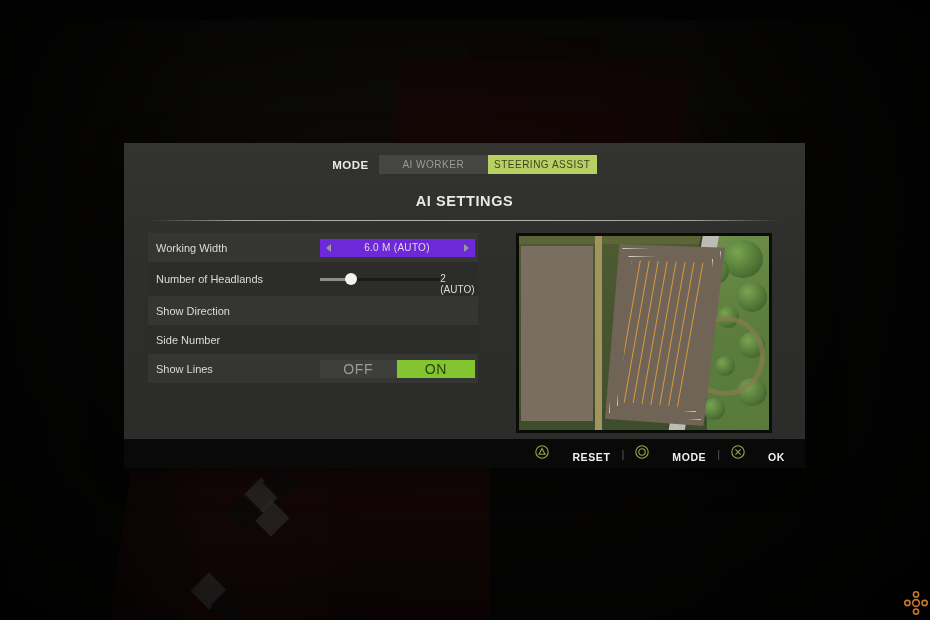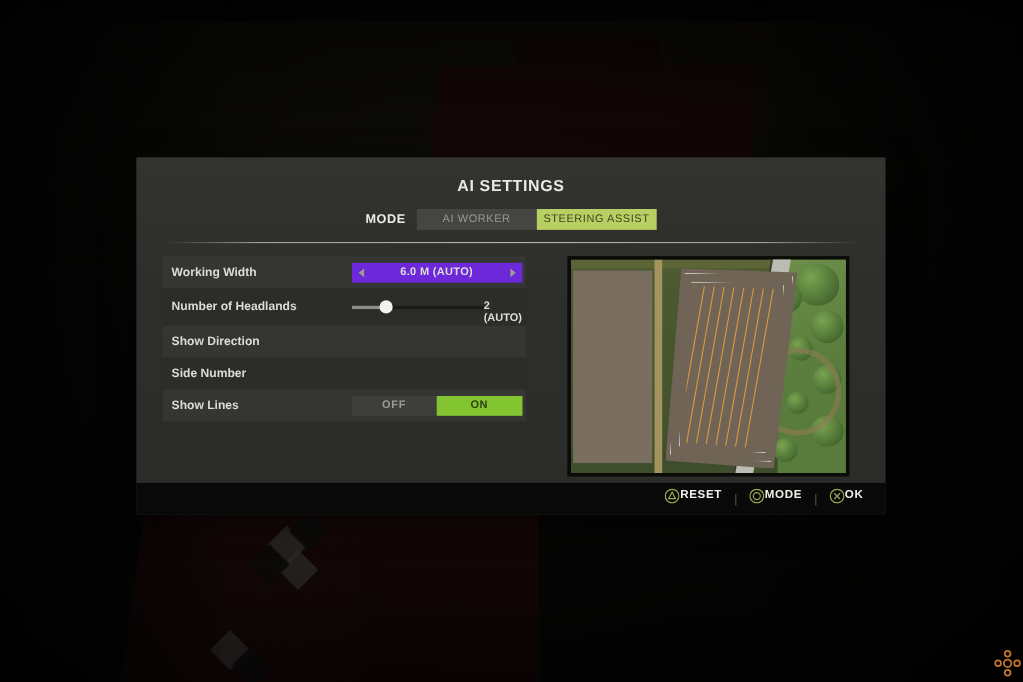--- a/index.html
+++ b/index.html
@@ -157,21 +157,21 @@
     background: linear-gradient(90deg, rgba(200,200,195,0) 0%, rgba(200,200,195,0.75) 14%, rgba(205,205,200,0.85) 50%, rgba(200,200,195,0.75) 86%, rgba(200,200,195,0) 100%);
   }
 
   
   #content {
     display: flex;
     margin-top: 12px;
     padding-left: 24px;
     gap: 38px;
   }
-  #settings-list { width: 330px; font-weight: bold; }
+  #settings-list { width: 330px; }
 
   .row {
     height: 29px;
     display: flex;
     align-items: center;
     position: relative;
   }
   .row.alt { background: #353533; }
   .row.plain { background: #2c2c2a; }
   .row-tall { height: 34px; align-items: center; }
@@ -252,21 +252,21 @@
     font-size: 10px;
   }
 
   
   .toggle { display: flex; width: 155px; cursor: pointer; }
   .toggle-half {
     flex: 1;
     height: 18px;
     line-height: 18px;
     text-align: center;
-    font-size: 10px;
+    font-size: 14px;
     letter-spacing: 0.6px;
     background: #3e3e3c;
     color: #9b9b95;
   }
   .toggle-half.on {
     background: #83c531;
     color: #2f3f14;
   }
 
   
@@ -386,22 +386,22 @@
     background: #090909;
     display: flex;
     align-items: center;
     justify-content: flex-end;
     padding-right: 20px;
     box-sizing: border-box;
     gap: 0;
   }
   .action {
     display: flex;
-    align-items: flex-start;
-    gap: 0;
+    align-items: flex-end;
+    gap: 23px;
     cursor: pointer;
   }
   .action-label {
     color: #f1f1ec;
     font-size: 10.5px;
     font-weight: bold;
     letter-spacing: 0.6px;
   }
   .action-sep {
     color: #5a5a52;
@@ -443,29 +443,29 @@
       <circle cx="13" cy="4.4" r="2.6"></circle>
       <circle cx="13" cy="21.6" r="2.6"></circle>
       <circle cx="4.4" cy="13" r="2.6"></circle>
       <circle cx="21.6" cy="13" r="2.6"></circle>
     </g>
   </svg>
 </div>
 
 <div id="dialog">
 
-  <div id="dialog-title">AI SETTINGS</div>
-
   <div id="mode-row">
     <span id="mode-label">MODE</span>
     <div class="mode-tabs">
       <div class="mode-tab">AI WORKER</div>
       <div class="mode-tab active">STEERING ASSIST</div>
     </div>
   </div>
+
+  <div id="dialog-title">AI SETTINGS</div>
 
   <div id="divider"></div>
 
   <div id="content">
 
     <div id="settings-list">
 
       <div class="row alt">
         <div class="row-label">Working Width</div>
         <div class="row-control">

